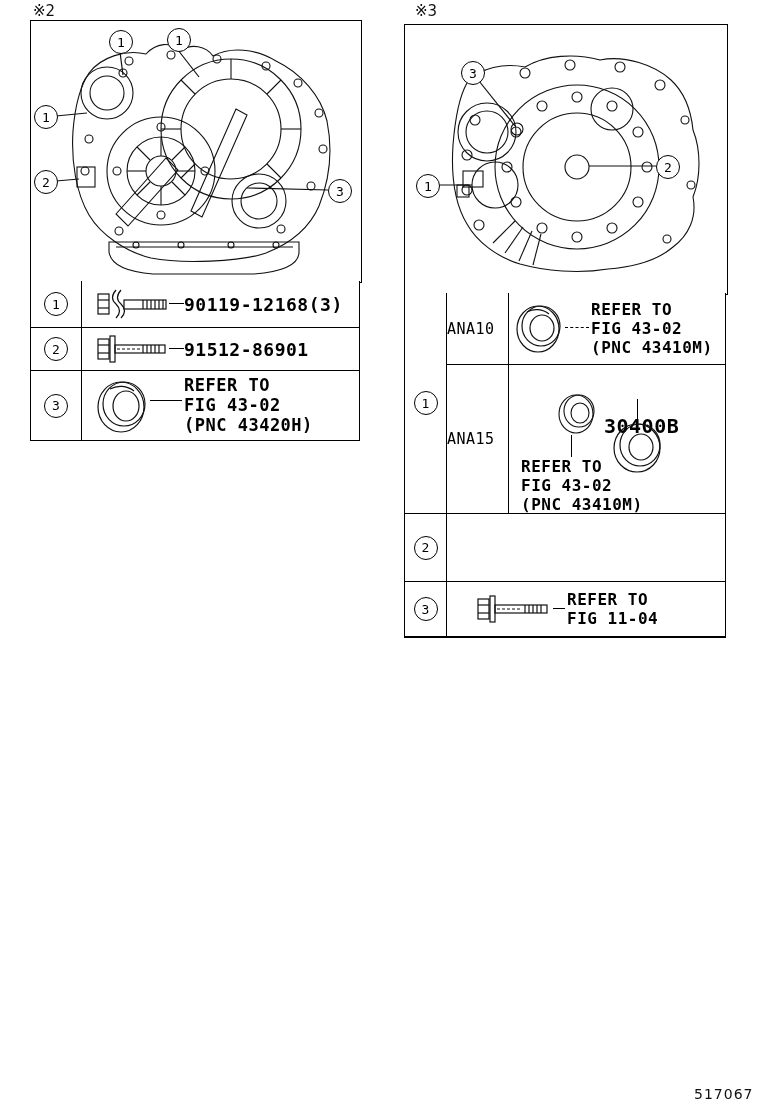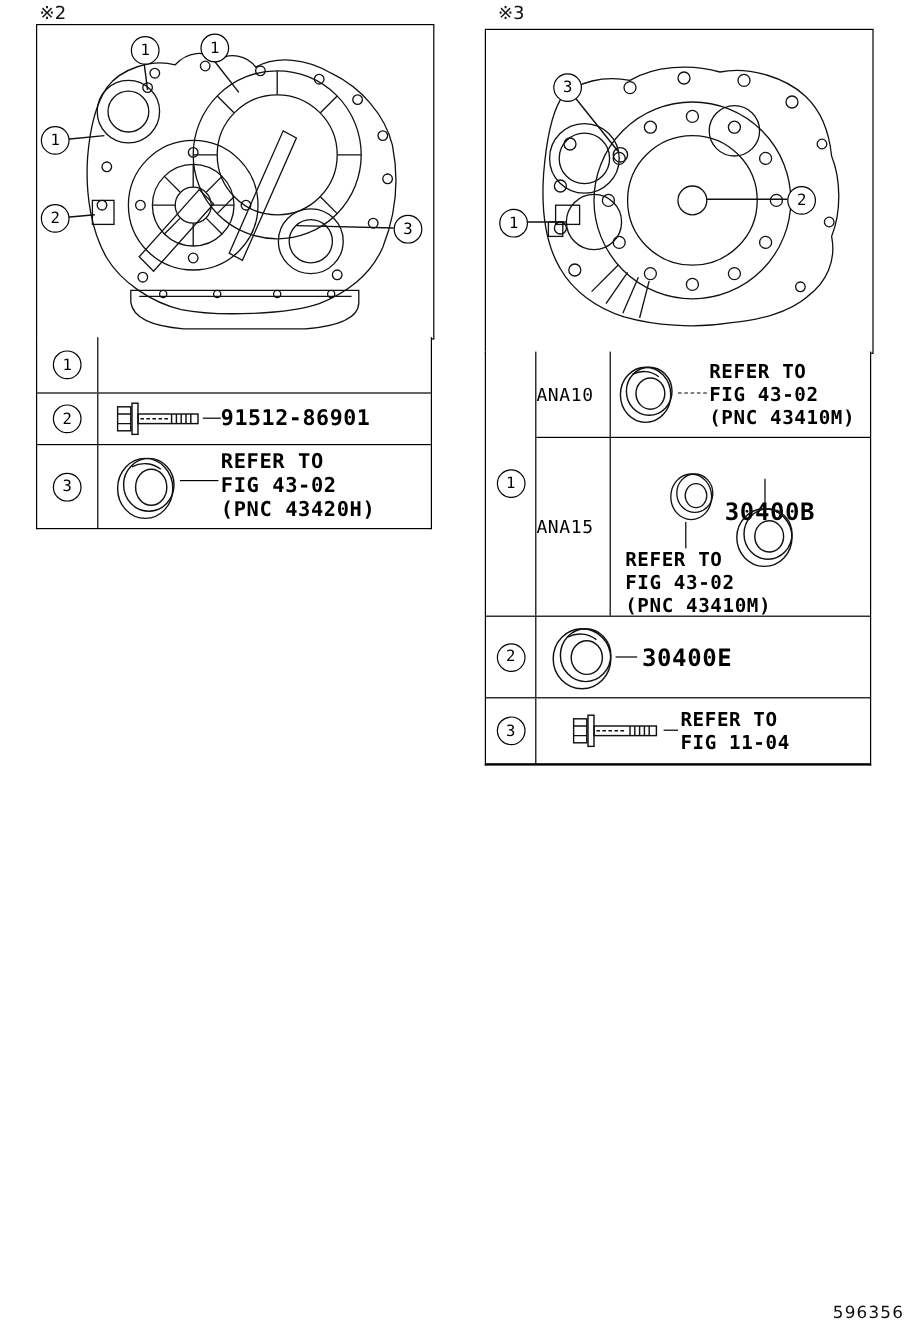--- a/index.html
+++ b/index.html
@@ -137,20 +137,40 @@
   </div>
 
   <div class="ptable" style="left:30px;top:281px;width:330px;">
 
     <div class="trow" style="height:46px;">
       <div class="ccell">
         <div class="callout" style="position:static;">
           <span>1</span>
           </div>
       </div>
+      <div class="tcontent">
+        <svg class="abs" style="left:15px;top:6px;" width="72" height="34" viewBox="0 0 72 34">
+          <g fill="none" stroke="#111" stroke-width="1.2">
+            <rect x="1" y="7" width="11" height="20"></rect>
+            <line x1="1" y1="13" x2="12" y2="13"></line>
+              <line x1="1" y1="21" x2="12" y2="21"></line>
+            <path d="M19,3 q-7,8 0,14 q7,7 0,14"></path>
+            <path d="M24,3 q-7,8 0,14 q7,7 0,14"></path>
+            <rect x="27" y="13" width="42" height="9"></rect>
+            <line x1="46" y1="13" x2="46" y2="22"></line>
+              <line x1="50" y1="13" x2="50" y2="22"></line>
+            <line x1="54" y1="13" x2="54" y2="22"></line>
+              <line x1="58" y1="13" x2="58" y2="22"></line>
+            <line x1="62" y1="13" x2="62" y2="22"></line>
+              <line x1="66" y1="13" x2="66" y2="22"></line>
+          </g>
+        </svg>
+        <div class="hline" style="left:87px;top:22px;width:15px;"></div>
+        <div class="pn abs vcenter" style="left:102px;">90119-12168(3)</div>
+      </div>
     </div>
 
     <div class="trow" style="height:43px;">
       <div class="ccell">
         <div class="callout" style="position:static;">
           <span>2</span>
           </div>
       </div>
       <div class="tcontent">
         <svg class="abs" style="left:15px;top:7px;" width="72" height="28" viewBox="0 0 72 28">
@@ -337,32 +357,20 @@
         </div>
       </div>
     </div>
 
     <div class="trow" style="height:68px;">
       <div class="ccell2">
         <div class="callout" style="position:static;">
           <span>2</span>
           </div>
       </div>
-      <div class="tcontent">
-        <svg class="abs" style="left:12px;top:6px;" width="56" height="56" viewBox="0 0 56 56">
-          <g fill="none" stroke="#111" stroke-width="1.2">
-            <ellipse cx="26" cy="29" rx="24" ry="25"></ellipse>
-            <ellipse cx="29" cy="26" rx="21" ry="22"></ellipse>
-            <ellipse cx="30" cy="28" rx="13" ry="14"></ellipse>
-            <path d="M14,11 a22,22 0 0 1 24,2"></path>
-          </g>
-        </svg>
-        <div class="hline" style="left:66px;top:33px;width:18px;"></div>
-        <div class="pn-lg abs vcenter" style="left:88px;">30400E</div>
-      </div>
     </div>
 
     <div class="trow" style="height:55px;">
       <div class="ccell2">
         <div class="callout" style="position:static;">
           <span>3</span>
           </div>
       </div>
       <div class="tcontent">
         <svg class="abs" style="left:30px;top:13px;" width="78" height="28" viewBox="0 0 78 28">
@@ -382,14 +390,14 @@
         </svg>
         <div class="hline" style="left:106px;top:26px;width:12px;"></div>
         <div class="abs" style="left:120px;top:8px;">
           <div class="ref-sm">REFER TO</div>
           <div class="ref-sm">FIG 11-04</div>
         </div>
       </div>
     </div>
   </div>
 
-  <div class="footer-num" style="left:694px;top:1086px;">596356</div>
+  <div class="footer-num" style="left:694px;top:1086px;">517067</div>
 </div>
 
 </body></html>

